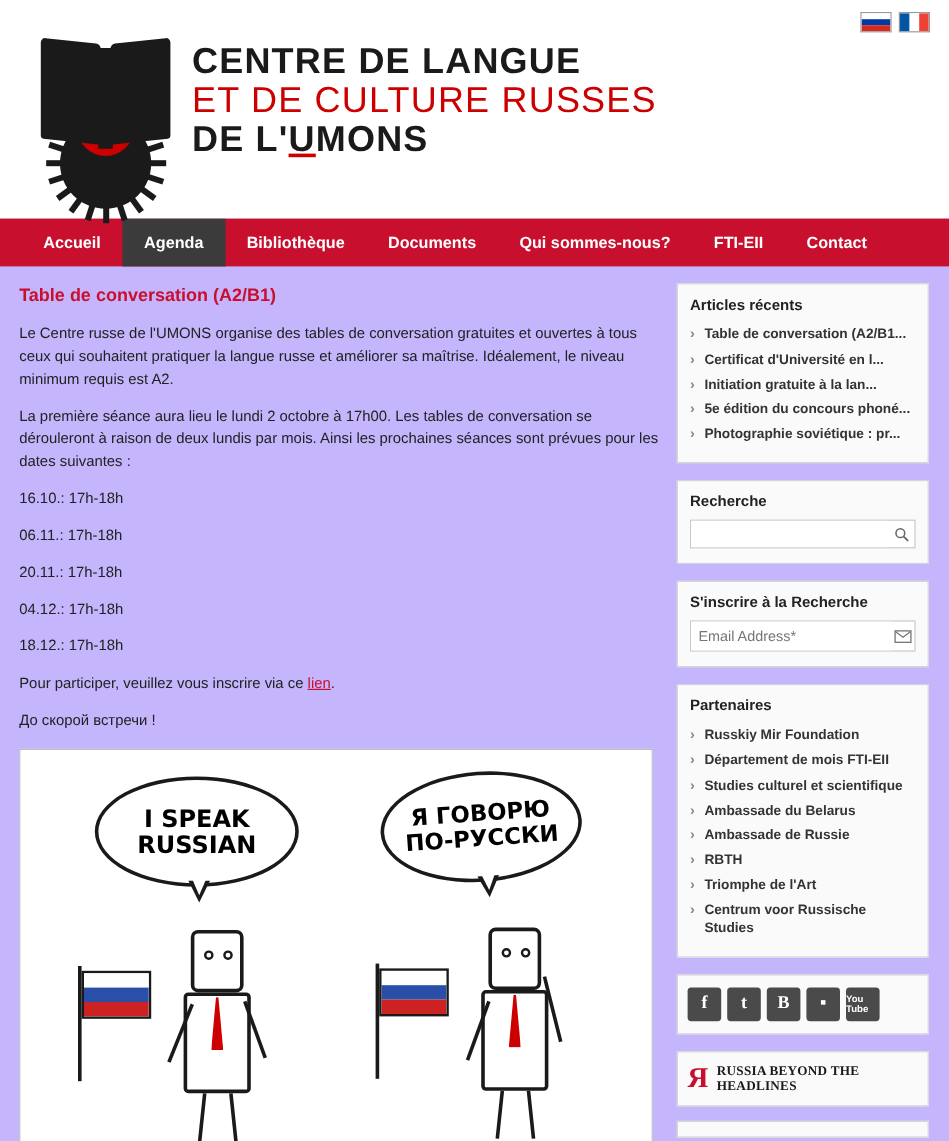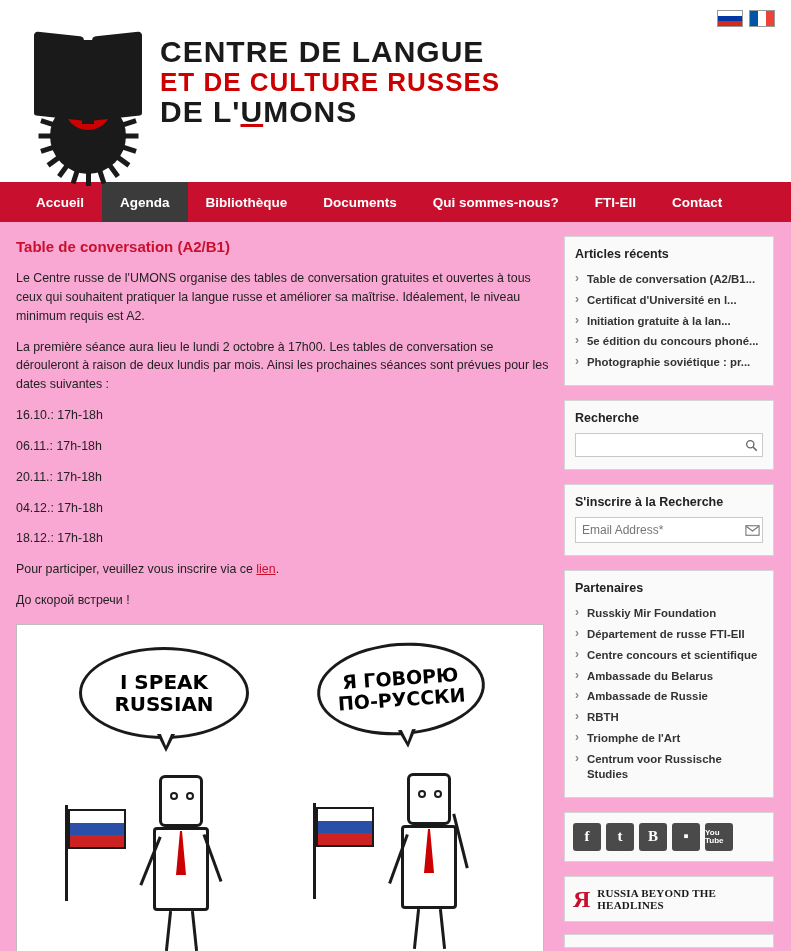--- a/index.html
+++ b/index.html
@@ -4,21 +4,21 @@
 <style>
   * { box-sizing: border-box; }
   html, body {
     margin: 0; padding: 0;
     background: #f2f2f2;
     font-family: "Liberation Sans", sans-serif;
   }
   #page {
     width: 791px; height: 951px;
     position: relative;
-    background: #f9a8d4;
+    background: #c4b5fd;
     overflow: hidden;
   }
 
   
   .header {
     position: relative;
     height: 182px;
     background: #ffffff;
   }
   .flags {
@@ -88,21 +88,21 @@
 
   .title-block {
     position: absolute;
     left: 160px; top: 36px;
   }
   .t-line1 {
     font-size: 30px; font-weight: bold; letter-spacing: 1px;
     color: #1a1a1a; line-height: 1.08;
   }
   .t-line2 {
-    font-size: 26px; font-weight: bold; letter-spacing: 1px;
+    font-size: 30px; font-weight: normal; letter-spacing: 1px;
     color: #cc0000; line-height: 1.08;
   }
   .t-line3 {
     font-size: 30px; font-weight: bold; letter-spacing: 1px;
     color: #1a1a1a; line-height: 1.08;
   }
   .t-line3 u { text-decoration: underline; text-decoration-color: #cc0000; }
 
   
   .nav {
@@ -508,22 +508,22 @@
               <polyline points="1,1.4 8,6.6 15,1.4" fill="none" stroke="#777" stroke-width="1.2"></polyline>
             </svg>
           </div>
         </div>
       </div>
 
       <div class="widget">
         <h3>Partenaires</h3>
         <ul class="w-list">
           <li>Russkiy Mir Foundation</li>
-          <li>Département de russe FTI-EII</li>
-          <li>Centre concours et scientifique</li>
+          <li>Département de mois FTI-EII</li>
+          <li>Studies culturel et scientifique</li>
           <li>Ambassade du Belarus</li>
           <li>Ambassade de Russie</li>
           <li>RBTH</li>
           <li>Triomphe de l'Art</li>
           <li>Centrum voor Russische Studies</li>
         </ul>
       </div>
 
       <div class="social">
         <div class="sbtn" style="background:#4a4a4a;">f</div>

